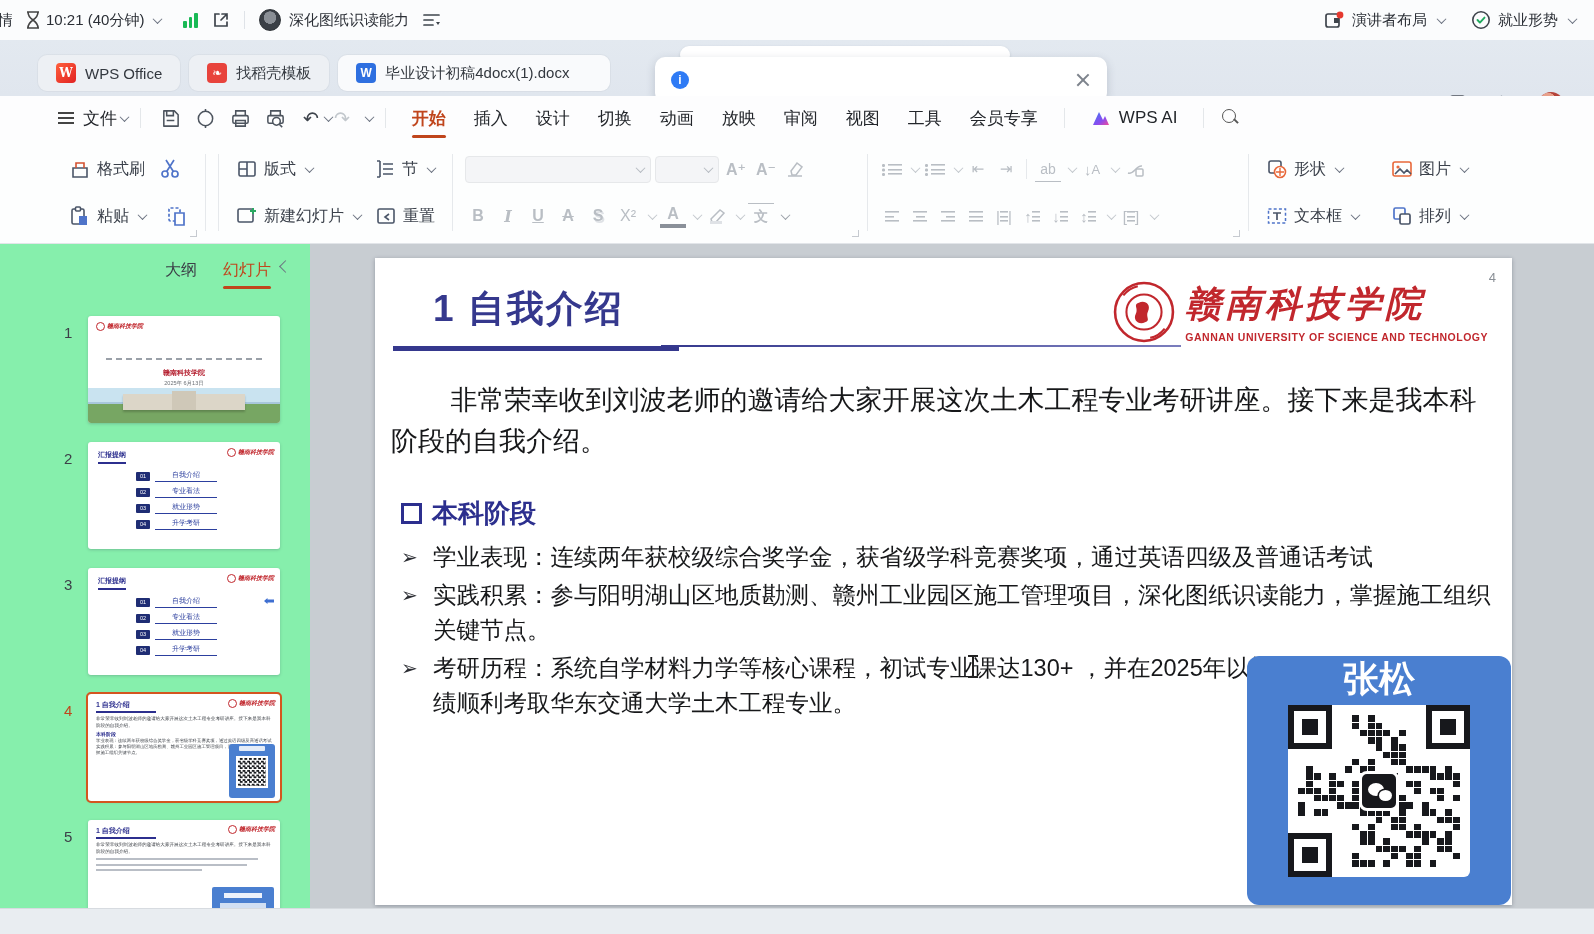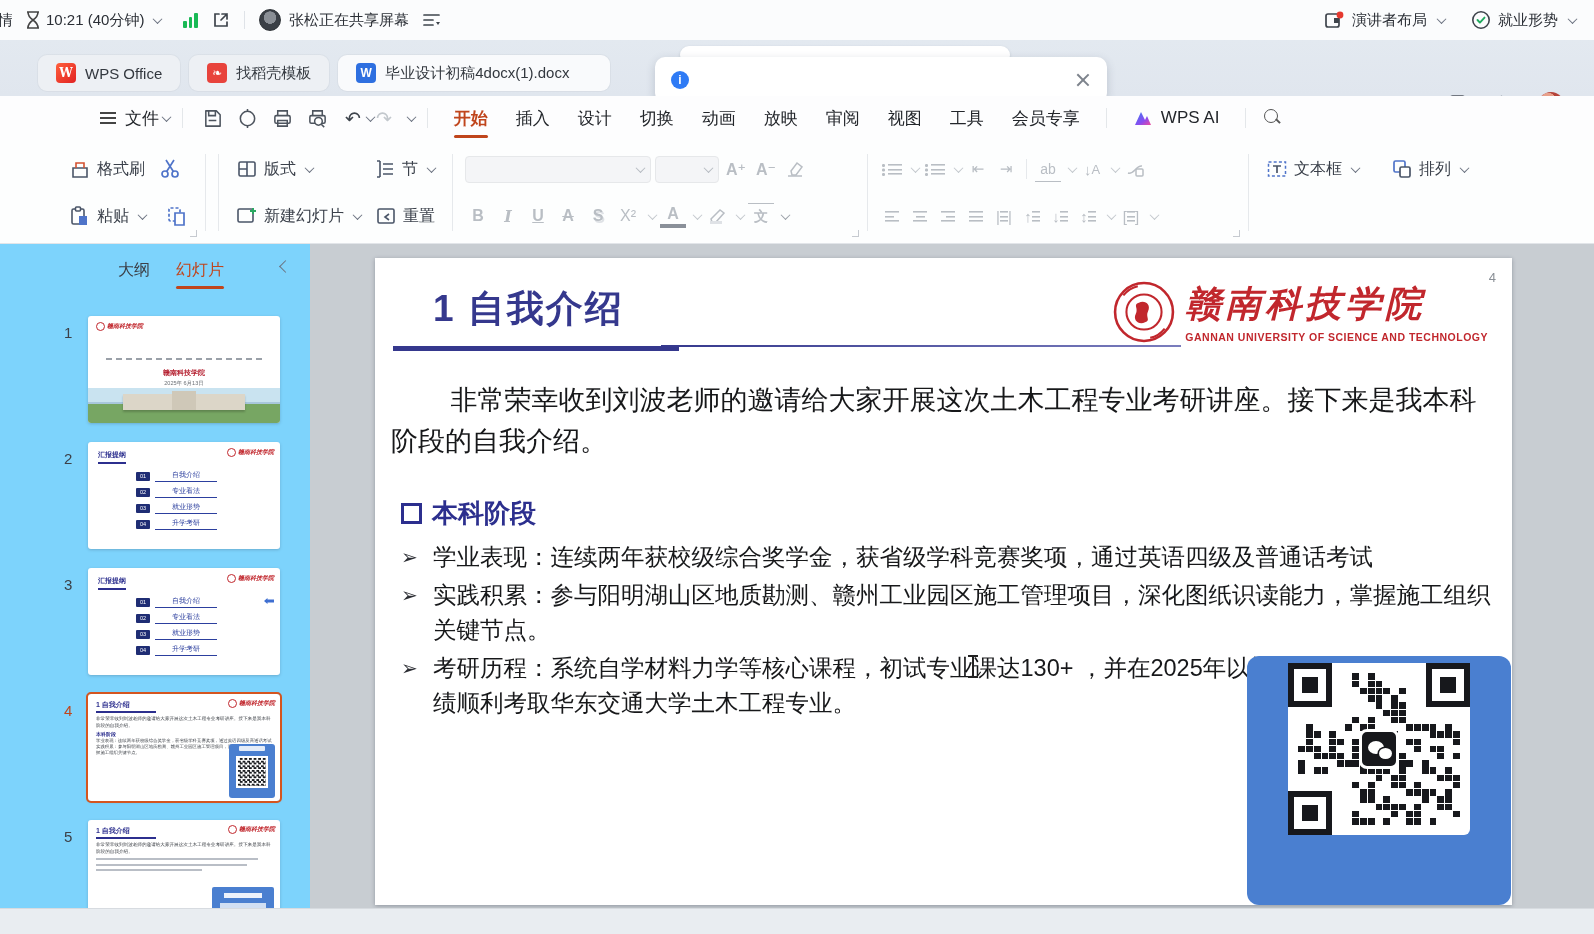--- a/index.html
+++ b/index.html
@@ -31,21 +31,21 @@
 
   
   .toast-back { position:absolute; left:680px; top:46px; width:330px; height:18px; border-radius:9px; background:#fff; box-shadow:0 1px 3px rgba(60,70,90,.18); }
   .toast { position:absolute; left:655px; top:57px; width:452px; height:46px; background:#fff; border-radius:10px; box-shadow:0 3px 10px rgba(60,70,90,.22); display:flex; align-items:center; padding:0 16px; gap:10px; font-size:16px; color:#23262b; }
   .info-ic { width:18px; height:18px; border-radius:50%; background:#2f7bf5; color:#fff; font-size:12px; font-weight:bold; display:flex; align-items:center; justify-content:center; font-style:normal; flex:0 0 auto; }
   .toast-x { margin-left:auto; position:relative; width:16px; height:16px; }
   .toast-x::before,.toast-x::after { content:""; position:absolute; left:7px; top:0; width:1.8px; height:16px; background:#7d838c; }
   .toast-x::before{transform:rotate(45deg)} .toast-x::after{transform:rotate(-45deg)}
 
   
-  .menubar { position:absolute; top:96px; left:0; width:100%; height:44px; background:#fdfdfe; display:flex; align-items:center; font-size:17px; color:#23262b;padding-left:42px; }
+  .menubar { position:absolute; top:96px; left:0; width:100%; height:44px; background:#fdfdfe; display:flex; align-items:center; font-size:17px; color:#23262b; }
   .hamb { width:16px; height:12px; border-top:2px solid #444; border-bottom:2px solid #444; position:relative; margin-left:58px; }
   .hamb::after{content:"";position:absolute;left:0;top:3px;width:16px;height:2px;background:#444;}
   .file-lbl { margin-left:9px; }
   .v-div { width:1px; height:20px; background:#e4e7ea; margin:0 12px; }
   .mico { width:21px; height:21px; margin:0 7px; color:#4d545e; }
   .mico svg { width:100%; height:100%; }
   .undo { font-size:19px; color:#3e444c; margin:0 2px 0 10px; }
   .redo { font-size:19px; color:#c3c8cd; margin:0 2px; }
   .mtab { position:relative; padding:0 14px; height:44px; display:flex; align-items:center; }
   .mtab.on { color:#c0451c; font-weight:bold; }
@@ -75,21 +75,21 @@
     background-size:14px 1.6px,14px 1.6px,14px 1.6px; background-position:0 1px,0 5.5px,0 10px; }
   .lines.l{background-size:14px 1.6px,9px 1.6px,14px 1.6px;}
   .lines.c{background-position:0 1px,2.5px 5.5px,0 10px;background-size:14px 1.6px,9px 1.6px,14px 1.6px;}
   .lines.r{background-position:0 1px,5px 5.5px,0 10px;background-size:14px 1.6px,9px 1.6px,14px 1.6px;}
   .lines.dots { position:relative; margin-left:6px; }
   .lines.dots::before{content:"";position:absolute;left:-6px;top:1px;width:2.5px;height:2.5px;background:#b9bec4;border-radius:50%;box-shadow:0 4.5px 0 #b9bec4,0 9px 0 #b9bec4;}
   .launcher { position:absolute; right:2px; bottom:0; width:7px; height:7px; border-right:1.6px solid #c6cad0; border-bottom:1.6px solid #c6cad0; }
 
   
   .workspace { position:absolute; top:244px; left:0; width:100%; height:664px; display:flex; }
-  .sidebar { width:310px; background:#7dd3fc; position:relative; flex:0 0 auto; }
+  .sidebar { width:310px; background:#86efac; position:relative; flex:0 0 auto;padding-left:47px; }
   .side-tabs { display:flex; align-items:center; gap:26px; padding:16px 0 10px 118px; font-size:16px; }
   .side-tab { color:#3c4048; position:relative; }
   .side-tab.on { color:#c0451c; }
   .side-tab.on::after{content:"";position:absolute;left:0;bottom:-8px;width:100%;height:3px;border-radius:2px;background:#c0451c;}
   .collapse { position:absolute; right:20px; top:18px; width:9px; height:9px; border-left:1.8px solid #6b7280; border-bottom:1.8px solid #6b7280; transform:rotate(45deg); }
   .thumb { position:absolute; left:88px; width:192px; }
   .tnum { position:absolute; left:-24px; top:8px; font-size:15px; color:#3c4048; }
   .tnum.on { color:#c0451c; }
   .tcanvas { width:192px; height:107px; background:#fff; border-radius:3px; box-shadow:0 1px 3px rgba(50,60,80,.25); overflow:hidden; position:relative; }
   .tcanvas.on { outline:2.5px solid #d4551f; }
@@ -177,21 +177,21 @@
         <i></i>
       </span>
     <span class="mb-item">
       <svg width="18" height="18" viewBox="0 0 18 18">
           <path d="M7 3H3v12h12v-4" stroke="#3e444c" stroke-width="1.7" fill="none" stroke-linecap="round"></path>
           <path d="M10 3h5v5M15 3l-6 6" stroke="#3e444c" stroke-width="1.7" fill="none" stroke-linecap="round"></path>
         </svg>
     </span>
     <span class="mb-div"></span>
     <span class="avatar-dark"></span>
-    <span class="mb-item" style="margin-left:8px">张松正在共享屏幕</span>
+    <span class="mb-item" style="margin-left:8px">深化图纸识读能力</span>
     <span class="mb-item">
       <svg width="17" height="14" viewBox="0 0 17 14">
           <path d="M1 2h15M1 7h9M1 12h9" stroke="#3e444c" stroke-width="1.7" stroke-linecap="round"></path>
           <path d="M13 9l2 3 2-3z" fill="#3e444c"></path>
         </svg>
     </span>
 
     <span class="meet-right">
       <span class="meet-btn">
         <svg width="20" height="18" viewBox="0 0 20 18">
@@ -475,20 +475,40 @@
       </div>
       <span class="launcher"></span>
     </div>
 
     <div class="rdiv"></div>
 
     <div class="rg">
       <div class="rrow" style="justify-content:space-between;gap:22px">
         <span class="rbtn">
           <span class="ric"><svg viewBox="0 0 22 22">
+                <rect x="3" y="3" width="12" height="12" rx="2" stroke="#4a5568" stroke-width="1.6" fill="none"></rect>
+                <circle cx="14" cy="14" r="5.5" fill="#fff" stroke="#e8683a" stroke-width="1.6"></circle>
+                <path d="M14 10v8M10 14h8" stroke="#e8683a" stroke-width="1.4"></path>
+              </svg></span>
+          <span>形状</span>
+          <i class="chev"></i>
+        </span>
+        <span class="rbtn">
+          <span class="ric"><svg viewBox="0 0 22 22">
+                <rect x="2" y="4" width="18" height="14" rx="2" stroke="#e8683a" stroke-width="1.6" fill="none"></rect>
+                <circle cx="7" cy="9" r="1.6" fill="#e8683a"></circle>
+                <path d="M4 16l5-5 4 4 3-3 4 4" stroke="#4a5568" stroke-width="1.6" fill="none"></path>
+              </svg></span>
+          <span>图片</span>
+          <i class="chev"></i>
+        </span>
+      </div>
+      <div class="rrow" style="justify-content:space-between;gap:22px">
+        <span class="rbtn">
+          <span class="ric"><svg viewBox="0 0 22 22">
                 <rect x="2.5" y="4" width="17" height="14" stroke="#4f74c9" stroke-width="1.5" fill="none" stroke-dasharray="3 2.2"></rect>
                 <path d="M7 8h8M11 8v7" stroke="#4a5568" stroke-width="1.7"></path>
               </svg></span>
           <span>文本框</span>
           <i class="chev"></i>
         </span>
         <span class="rbtn">
           <span class="ric"><svg viewBox="0 0 22 22">
                 <rect x="3" y="3" width="11" height="11" rx="1.5" stroke="#4f74c9" stroke-width="1.7" fill="none"></rect>
                 <rect x="9" y="9" width="10" height="10" rx="1.5" stroke="#4a5568" stroke-width="1.7" fill="#fff"></rect>
@@ -648,20 +668,21 @@
 
         <div class="s-bullets">
           <div class="s-bullet"><span class="ar">➢</span><span>学业表现：连续两年获校级综合奖学金，获省级学科竞赛奖项，通过英语四级及普通话考试</span></div>
           <div class="s-bullet"><span class="ar">➢</span><span>实践积累：参与阳明湖山区地质勘测、赣州工业园区施工管理项目，深化图纸识读能力，掌握施工组织关键节点。</span></div>
           <div class="s-bullet"><span class="ar">➢</span><span>考研历程：系统自学材料力学等核心课程，初试专业课达130+ ，并在2025年以初试第五复试第七的成绩顺利考取华东交通大学土木工程专业。</span></div>
         </div>
 
         <span class="ibeam"></span>
 
         <div class="qr-card">
+          <div class="qr-name">张松</div>
           <div class="qr-box">
             <div class="qr-grid">
                 <i style="grid-row:1;grid-column:8"></i>
                 <i style="grid-row:1;grid-column:10"></i>
                 <i style="grid-row:2;grid-column:8"></i>
                 <i style="grid-row:2;grid-column:10"></i>
                 <i style="grid-row:2;grid-column:11"></i>
                 <i style="grid-row:3;grid-column:9"></i>
                 <i style="grid-row:3;grid-column:10"></i>
                 <i style="grid-row:3;grid-column:11"></i>

